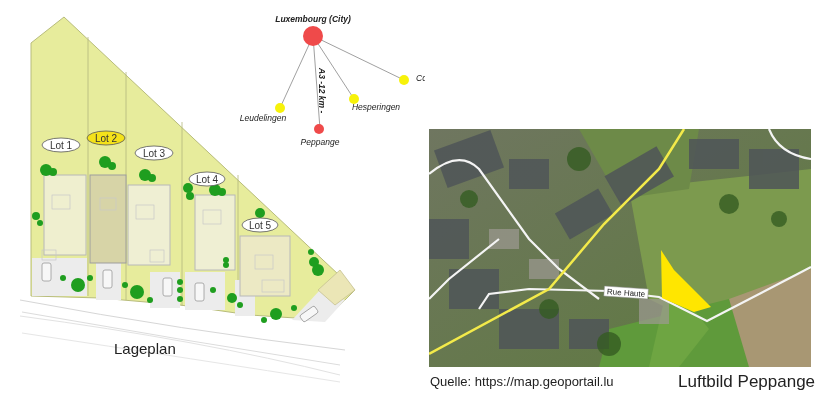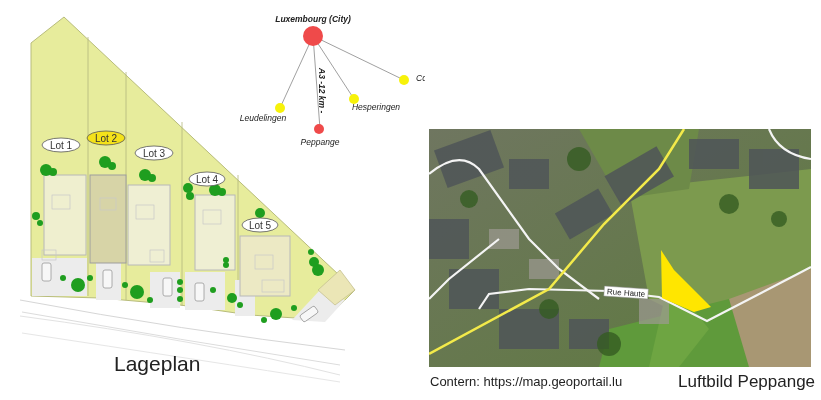--- a/index.html
+++ b/index.html
@@ -112,21 +112,21 @@
     </g>
     <g>
       <ellipse cx="207" cy="179" rx="18" ry="7" fill="#ffffff" stroke="#555" stroke-width="0.8"></ellipse>
       <text class="lot-label" x="207" y="183" text-anchor="middle">Lot 4</text>
     </g>
     <g>
       <ellipse cx="260" cy="225" rx="18" ry="7" fill="#ffffff" stroke="#555" stroke-width="0.8"></ellipse>
       <text class="lot-label" x="260" y="229" text-anchor="middle">Lot 5</text>
     </g>
   </svg>
-  <div class="caption" style="left:114px;top:352px;font-size:21px;">Lageplan</div>
+  <div class="caption" style="left:114px;top:340px;font-size:15px;">Lageplan</div>
 </div>
 
 <div class="abs" style="left:225px;top:0;width:200px;height:160px;">
   <svg width="200" height="160" viewBox="0 0 200 160">
     <g stroke="#888" stroke-width="0.8">
       <line x1="88" y1="36" x2="55" y2="108"></line>
       <line x1="88" y1="36" x2="95" y2="129"></line>
       <line x1="88" y1="36" x2="129" y2="99"></line>
       <line x1="88" y1="36" x2="179" y2="80"></line>
     </g>
@@ -198,14 +198,14 @@
     <path d="M0 225 L 120 160 L 175 95 L 230 40 L 255 0" stroke="#f3ea4a" stroke-width="2.5" fill="none"></path>
 
     <polygon points="232,121 245,141 282,178 265,183 233,169" fill="#ffe600"></polygon>
 
     <g transform="translate(175 164) rotate(4)">
       <rect x="0" y="-7" width="44" height="10" fill="#ffffff" stroke="#888" stroke-width="0.5"></rect>
       <text x="22" y="1" text-anchor="middle" font-family="Liberation Sans, sans-serif" font-size="8" fill="#222">Rue Haute</text>
     </g>
   </svg>
 </div>
-<div class="caption" style="left:430px;top:374px;font-size:13px;">Contern: https://map.geoportail.lu</div>
+<div class="caption" style="left:430px;top:374px;font-size:13px;">Quelle: https://map.geoportail.lu</div>
 <div class="caption" style="left:678px;top:372px;font-size:17px;">Luftbild Peppange</div>
 
 </body></html>

